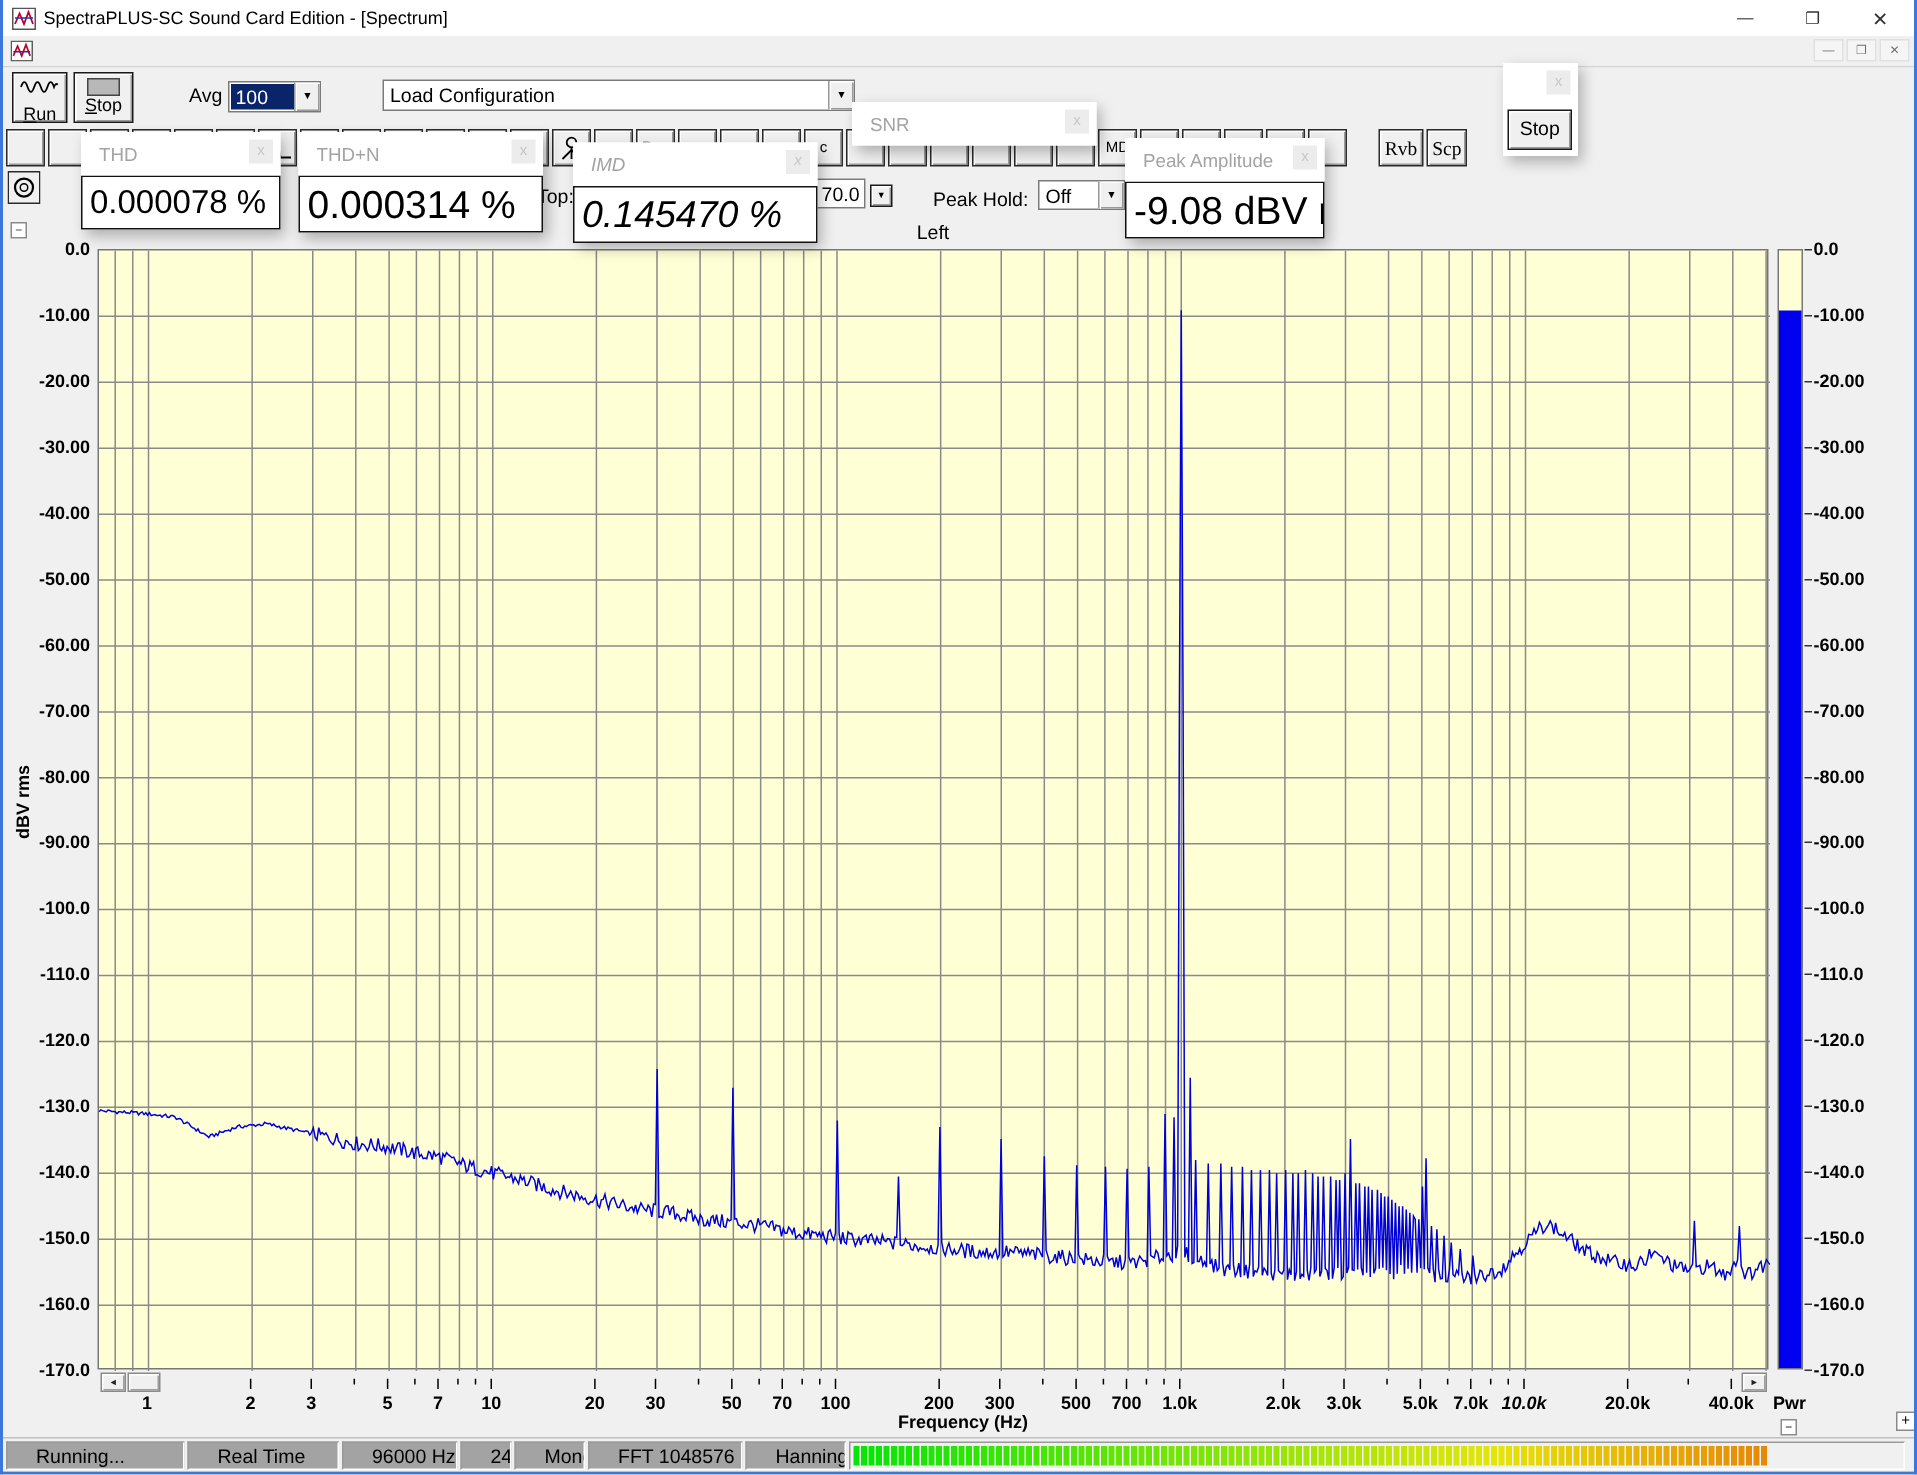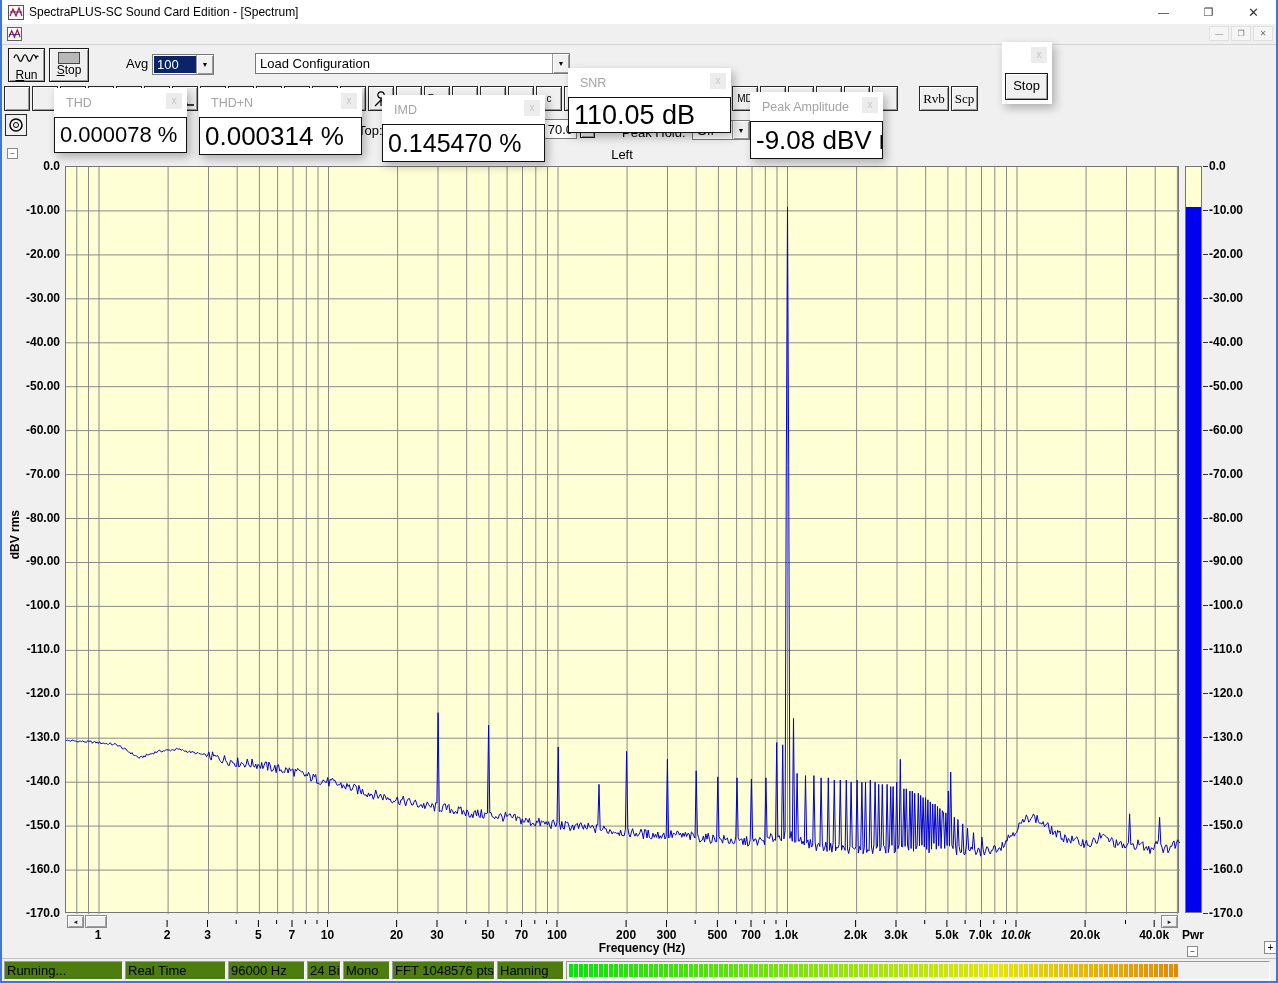--- a/index.html
+++ b/index.html
@@ -82,22 +82,22 @@
   .hscroll-btn { position:absolute; top:915px; width:17px; height:13px; background:#f0f0f0;
                  border:1px solid #8a8a8a; box-shadow:inset 1px 1px 0 #fff, inset -1px -1px 0 #a0a0a0;
                  font-size:6px; display:flex; align-items:center; justify-content:center; color:#222; }
   .hscroll-thumb { position:absolute; left:83px; top:915px; width:22px; height:13px; background:#f0f0f0;
                    border:1px solid #8a8a8a; box-shadow:inset 1px 1px 0 #fff, inset -1px -1px 0 #a0a0a0; }
 
   
   .statusbar { position:absolute; left:0; bottom:0; width:100%; height:23px; background:#f0f0f0;
                border-top:1px solid #c0c0c0; display:flex; align-items:center; padding:0 2px; }
   .status-cell { height:19px; margin-right:2px; border:1px solid; border-color:#9a9a9a #ffffff #ffffff #9a9a9a;
-                 font-size:13px; line-height:17px; padding-left:2px; overflow:hidden; white-space:nowrap;
-                 flex:0 0 auto; background:#4d7c0f; }
+                 font-size:13px; line-height:17px; padding-left:19px; overflow:hidden; white-space:nowrap;
+                 flex:0 0 auto; background:#a3a3a3; }
   .meter-cell { flex:1 1 auto; height:19px; margin-right:4px; border:1px solid;
                 border-color:#9a9a9a #ffffff #ffffff #9a9a9a; display:flex; align-items:center;
                 padding:1px 2px; overflow:hidden; }
   .meter-seg { width:4px; height:13px; margin-right:1px; flex:0 0 auto; }
 
   
   .fpanel { position:absolute; background:#fff; box-shadow:3px 4px 9px rgba(0,0,0,0.28); z-index:50; }
   .fpanel-title { position:relative; height:29px; font-size:12.5px; color:#a3a3a3;
                   padding:8px 0 0 12px; background:#fff; }
   .fpanel-close { position:absolute; right:5px; top:5px; width:16px; height:16px; background:#ececec;
@@ -580,27 +580,26 @@
 
   <div id="float-panels">
       <div class="fpanel" style="left: 52px; top: 88px; width: 133px;">
         <div class="fpanel-title"><span>THD</span><div class="fpanel-close">x</div></div>
         <div class="fpanel-value" style="height: 36px; font-size: 22px; line-height: 34px;">0.000078 %</div>
       </div>
       <div class="fpanel" style="left: 197px; top: 88px; width: 163px;">
         <div class="fpanel-title"><span>THD+N</span><div class="fpanel-close">x</div></div>
         <div class="fpanel-value" style="height: 38px; font-size: 26px; line-height: 36px;">0.000314 %</div>
       </div>
-      <div class="fpanel" style="left: 380px; top: 95px; width: 163px;">
+      <div class="fpanel" style="left: 380px; top: 95px; width: 163px; font-style: italic;">
         <div class="fpanel-title"><span>IMD</span><div class="fpanel-close">x</div></div>
         <div class="fpanel-value" style="height: 38px; font-size: 25px; line-height: 36px;">0.145470 %</div>
       </div>
       <div class="fpanel" style="left: 566px; top: 68px; width: 163px;">
         <div class="fpanel-title"><span>SNR</span><div class="fpanel-close">x</div></div>
-        <div class="fpanel-value" style="height: 36px; font-size: 27px; line-height: 34px;">110.05 dB</div>
       </div>
       <div class="fpanel" style="left: 748px; top: 92px; width: 133px;">
         <div class="fpanel-title"><span>Peak Amplitude</span><div class="fpanel-close">x</div></div>
         <div class="fpanel-value" style="height: 38px; font-size: 26px; line-height: 36px;">-9.08 dBV rms</div>
       </div>
     </div>
 
   <div class="stop-panel">
     <div class="fpanel-title">
       <div class="fpanel-close">x</div>

